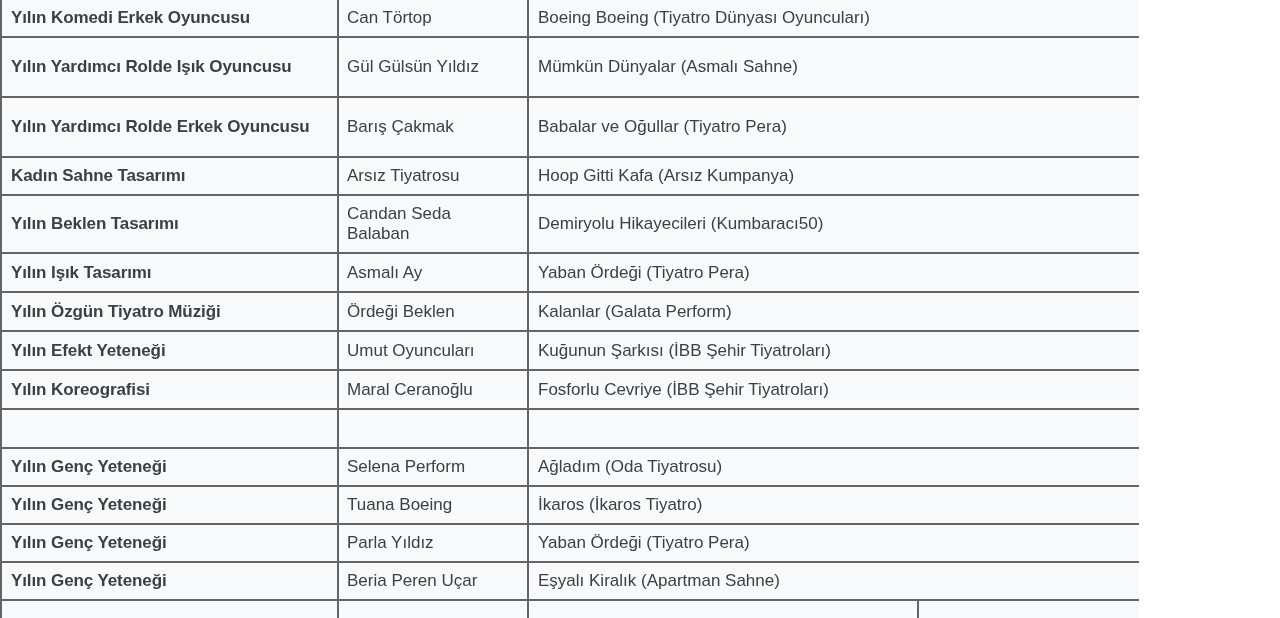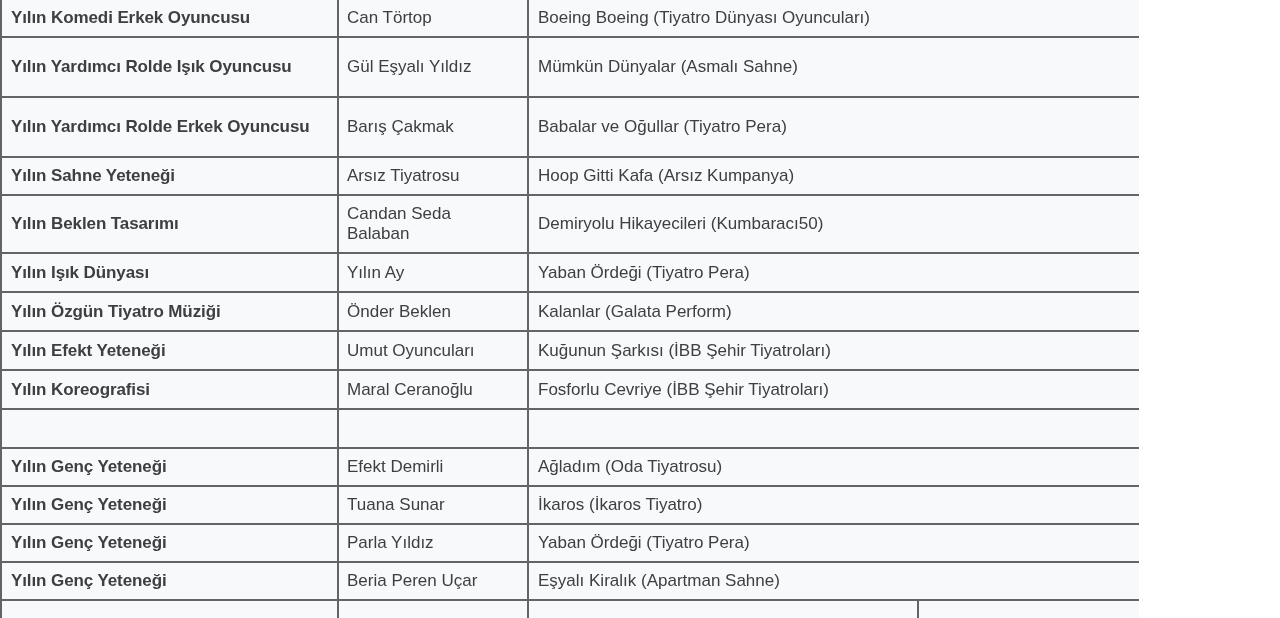--- a/index.html
+++ b/index.html
@@ -65,71 +65,71 @@
       <col style="width:72px">
     </colgroup>
     <tbody>
         <tr style="height: 37px;">
           <td class="c1">Yılın Komedi Erkek Oyuncusu</td>
           <td class="c2">Can Törtop</td>
           <td class="c3" colspan="3">Boeing Boeing (Tiyatro Dünyası Oyuncuları)</td>
         </tr>
         <tr style="height: 60px;">
           <td class="c1">Yılın Yardımcı Rolde Işık Oyuncusu</td>
-          <td class="c2">Gül Eşyalı Yıldız</td>
+          <td class="c2">Gül Gülsün Yıldız</td>
           <td class="c3" colspan="3">Mümkün Dünyalar (Asmalı Sahne)</td>
         </tr>
         <tr style="height: 60px;">
           <td class="c1">Yılın Yardımcı Rolde Erkek Oyuncusu</td>
           <td class="c2">Barış Çakmak</td>
           <td class="c3" colspan="3">Babalar ve Oğullar (Tiyatro Pera)</td>
         </tr>
         <tr style="height: 38px;">
-          <td class="c1">Yılın Sahne Yeteneği</td>
+          <td class="c1">Kadın Sahne Tasarımı</td>
           <td class="c2">Arsız Tiyatrosu</td>
           <td class="c3" colspan="3">Hoop Gitti Kafa (Arsız Kumpanya)</td>
         </tr>
         <tr style="height: 58px;">
           <td class="c1">Yılın Beklen Tasarımı</td>
           <td class="c2">Candan Seda Balaban</td>
           <td class="c3" colspan="3">Demiryolu Hikayecileri (Kumbaracı50)</td>
         </tr>
         <tr style="height: 39px;">
-          <td class="c1">Yılın Işık Dünyası</td>
-          <td class="c2">Yılın Ay</td>
+          <td class="c1">Yılın Işık Tasarımı</td>
+          <td class="c2">Asmalı Ay</td>
           <td class="c3" colspan="3">Yaban Ördeği (Tiyatro Pera)</td>
         </tr>
         <tr style="height: 39px;">
           <td class="c1">Yılın Özgün Tiyatro Müziği</td>
-          <td class="c2">Önder Beklen</td>
+          <td class="c2">Ördeği Beklen</td>
           <td class="c3" colspan="3">Kalanlar (Galata Perform)</td>
         </tr>
         <tr style="height: 39px;">
           <td class="c1">Yılın Efekt Yeteneği</td>
           <td class="c2">Umut Oyuncuları</td>
           <td class="c3" colspan="3">Kuğunun Şarkısı (İBB Şehir Tiyatroları)</td>
         </tr>
         <tr style="height: 39px;">
           <td class="c1">Yılın Koreografisi</td>
           <td class="c2">Maral Ceranoğlu</td>
           <td class="c3" colspan="3">Fosforlu Cevriye (İBB Şehir Tiyatroları)</td>
         </tr>
         <tr style="height: 39px;">
           <td class="c1"></td>
           <td class="c2"></td>
           <td class="c3" colspan="3"></td>
         </tr>
         <tr style="height: 38px;">
           <td class="c1">Yılın Genç Yeteneği</td>
-          <td class="c2">Efekt Demirli</td>
+          <td class="c2">Selena Perform</td>
           <td class="c3" colspan="3">Ağladım (Oda Tiyatrosu)</td>
         </tr>
         <tr style="height: 38px;">
           <td class="c1">Yılın Genç Yeteneği</td>
-          <td class="c2">Tuana Sunar</td>
+          <td class="c2">Tuana Boeing</td>
           <td class="c3" colspan="3">İkaros (İkaros Tiyatro)</td>
         </tr>
         <tr style="height: 38px;">
           <td class="c1">Yılın Genç Yeteneği</td>
           <td class="c2">Parla Yıldız</td>
           <td class="c3" colspan="3">Yaban Ördeği (Tiyatro Pera)</td>
         </tr>
         <tr style="height: 38px;">
           <td class="c1">Yılın Genç Yeteneği</td>
           <td class="c2">Beria Peren Uçar</td>

